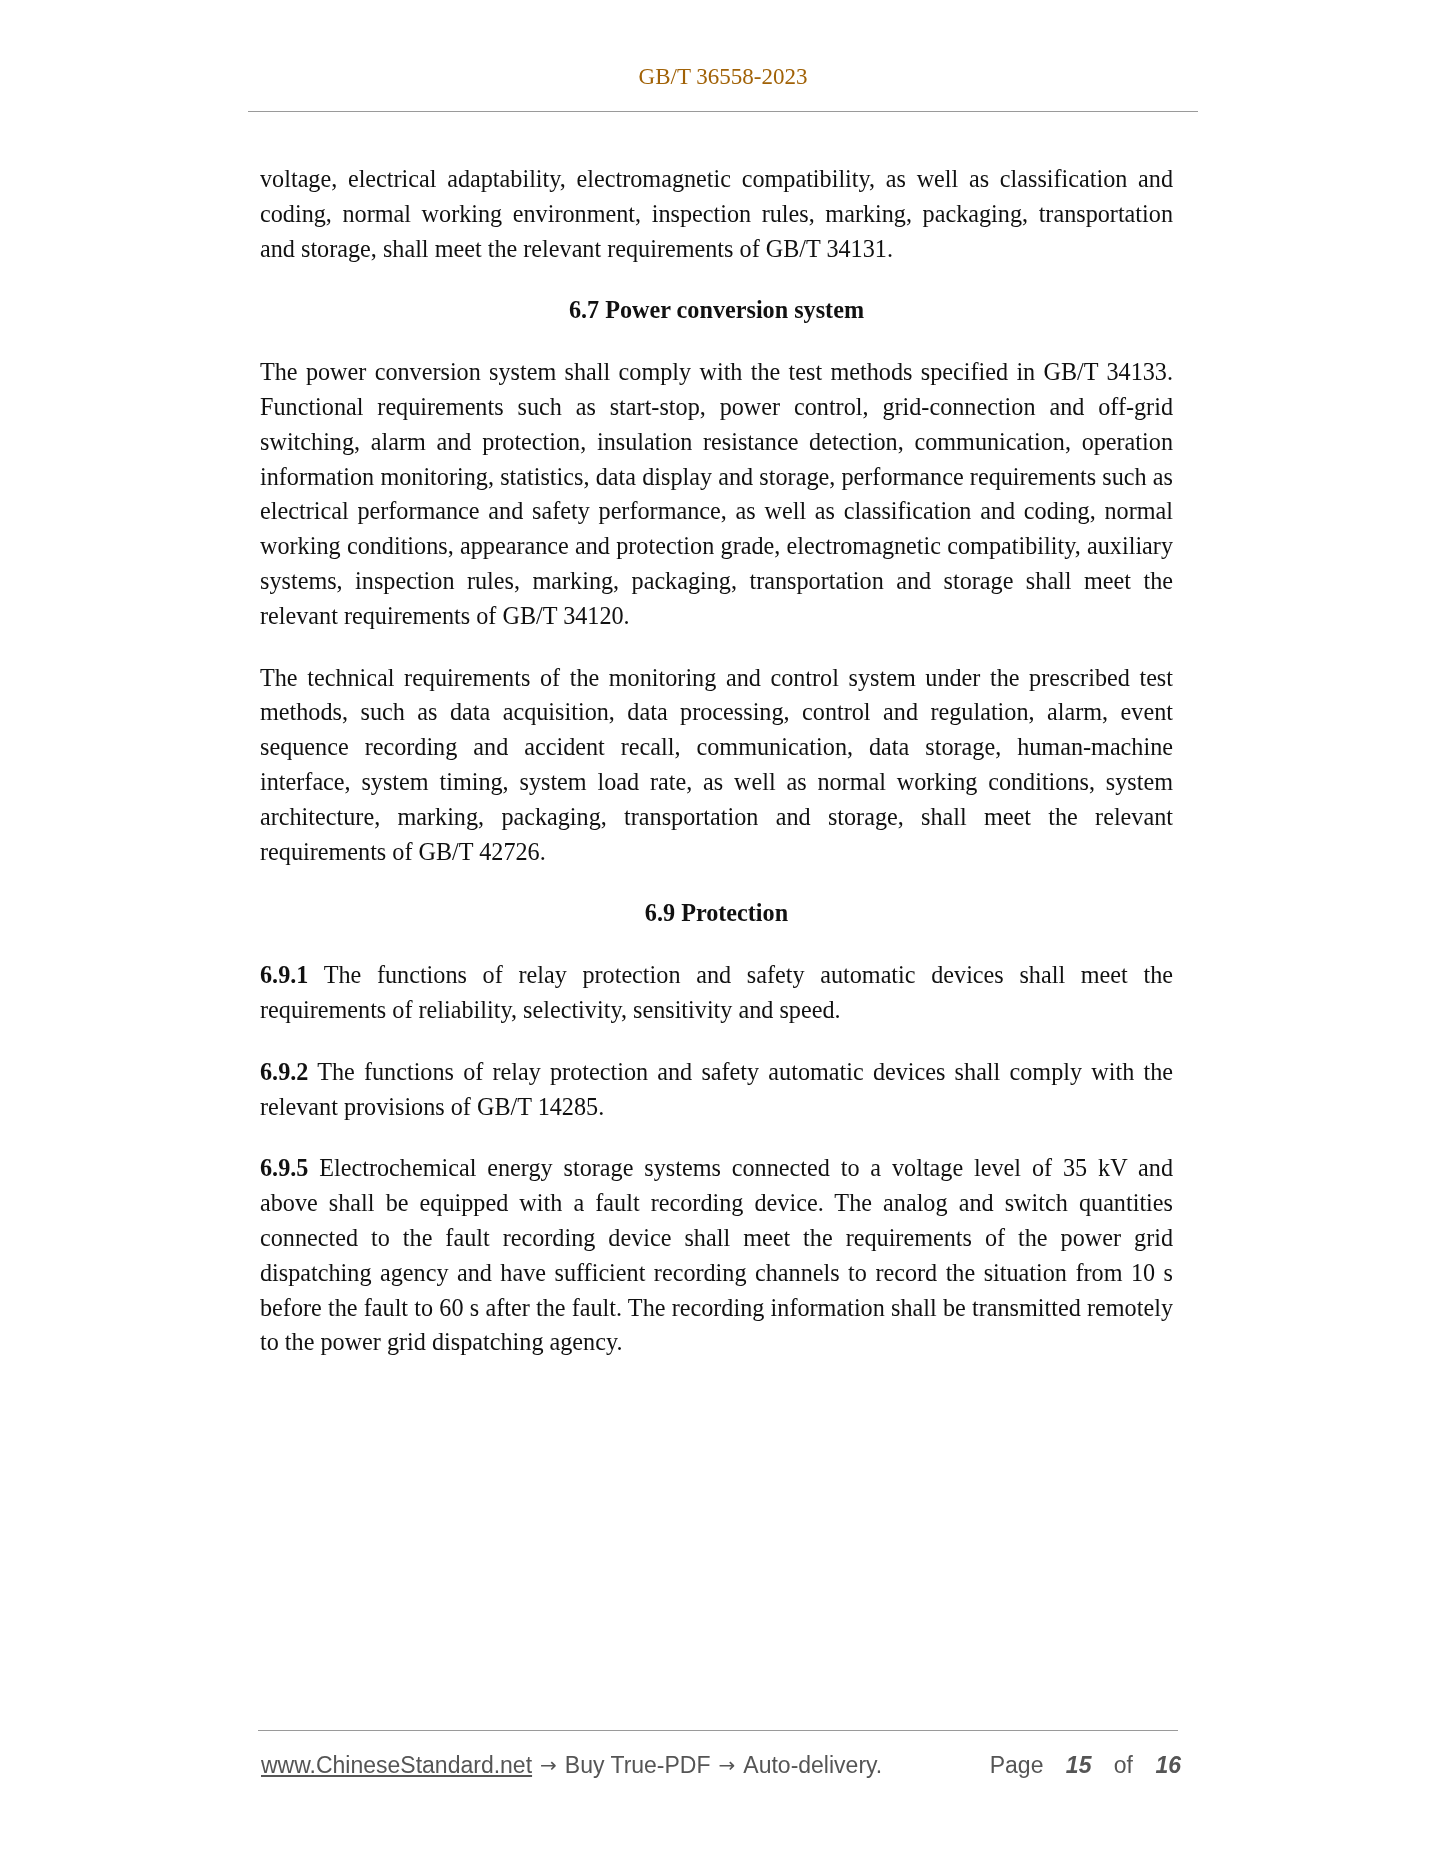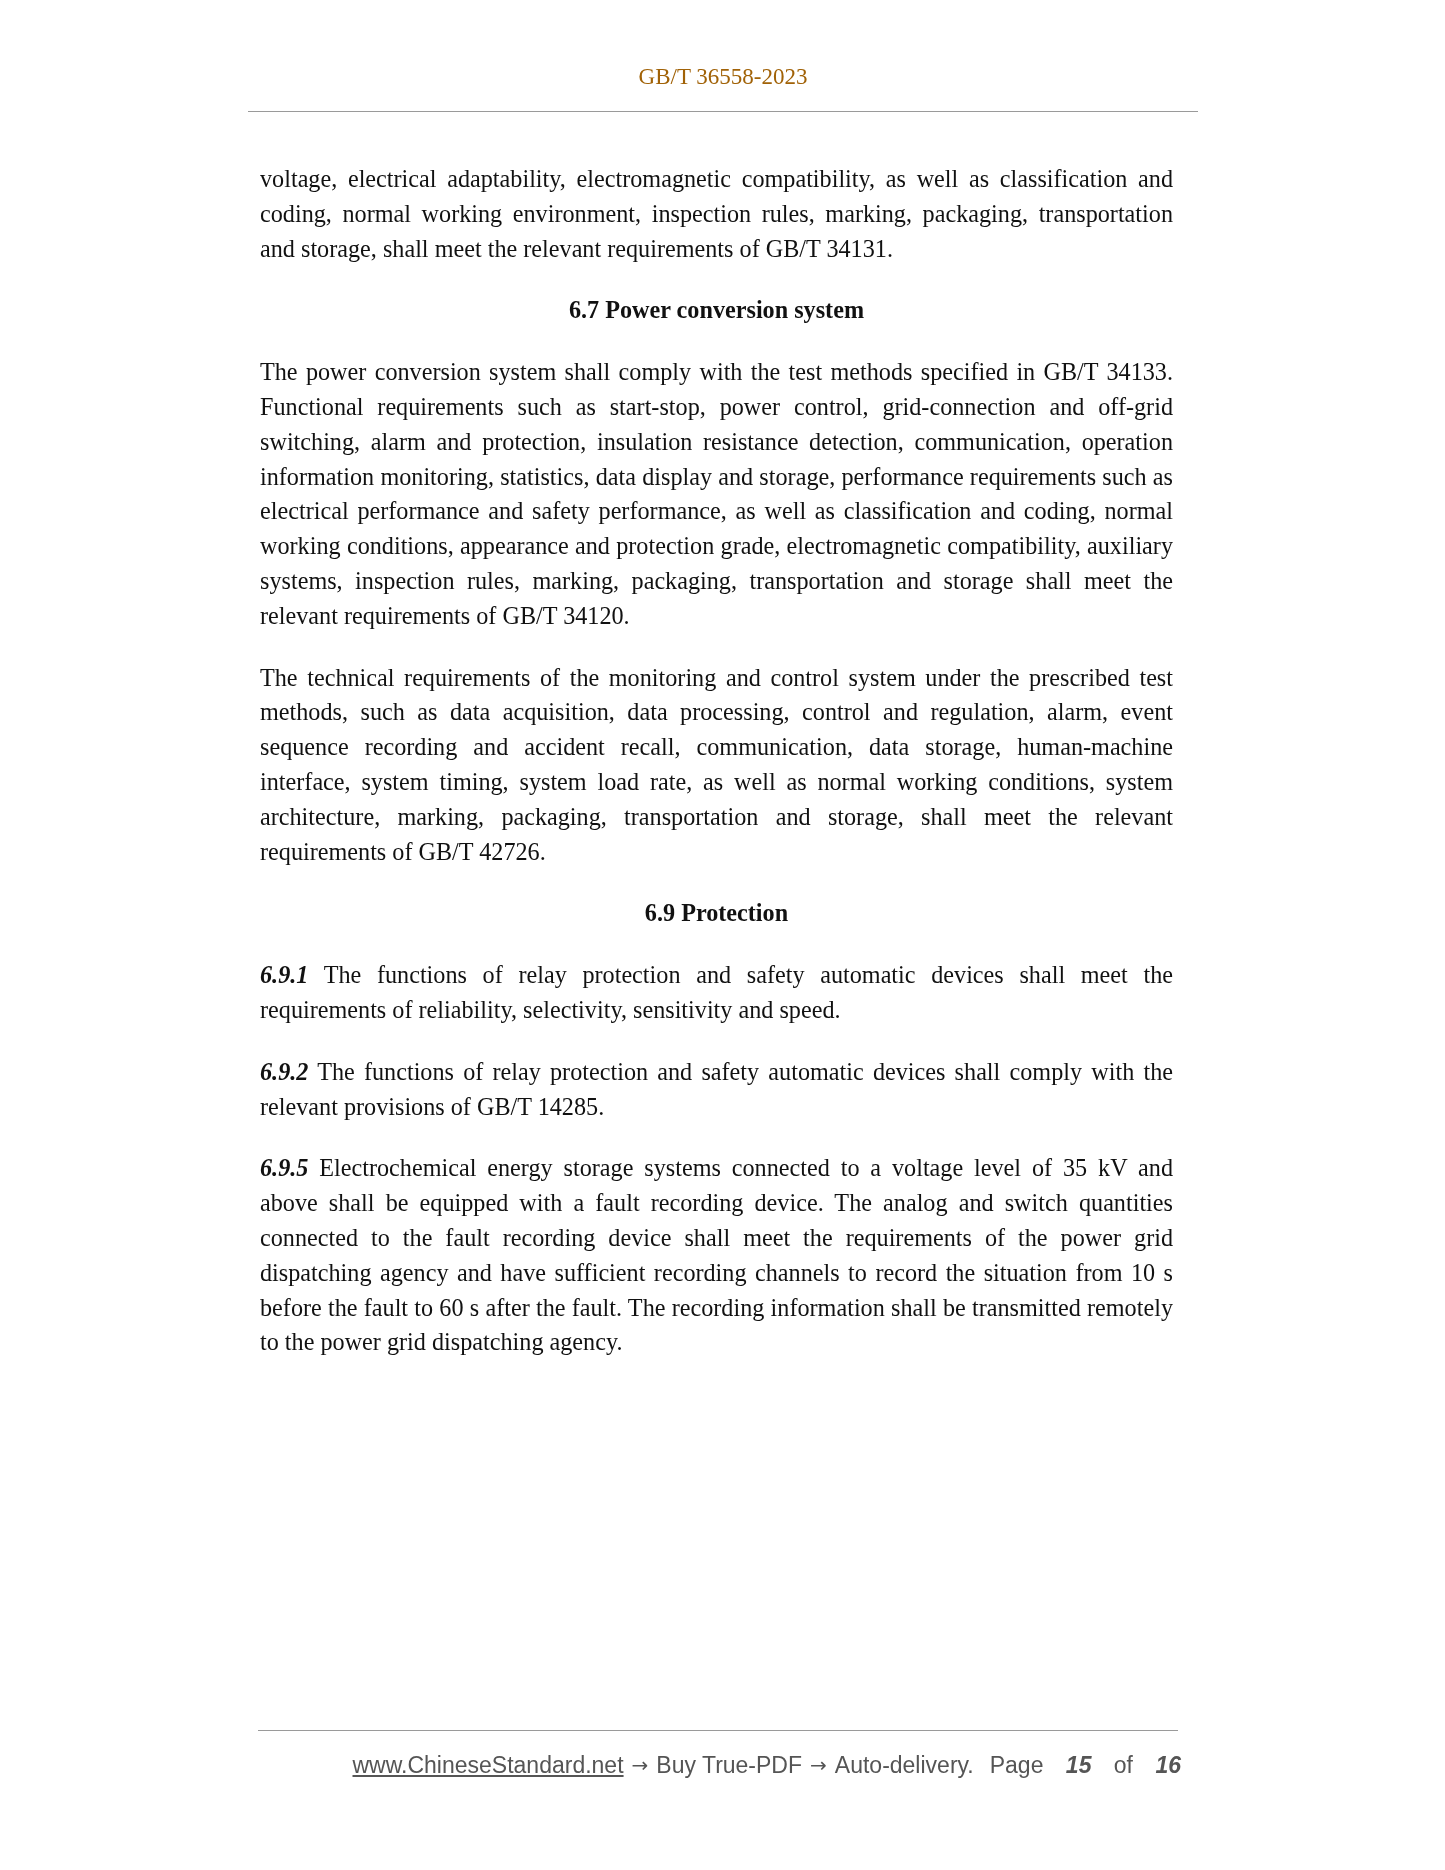--- a/index.html
+++ b/index.html
@@ -51,41 +51,40 @@
     }
     .content h2 {
       margin: 0 0 27px 0;
       font-size: 24.2px;
       font-weight: bold;
       line-height: 34.8px;
       text-align: center;
     }
     .num {
       font-weight: bold;
-      font-style: italic;
     }
     .footer-rule {
       position: absolute;
       top: 1730px;
       left: 258px;
       width: 920px;
       height: 0;
       border-top: 1.5px solid #9a9a9a;
     }
     .footer {
       position: absolute;
       top: 1748px;
       left: 261px;
       width: 920px;
       height: 34px;
       font-family: "Liberation Sans", "DejaVu Sans", sans-serif;
       font-size: 23px;
       color: #555555;
       display: flex;
-      justify-content: flex-end;
+      justify-content: space-between;
       align-items: center;
     }
     .footer .left { display: flex; align-items: center; gap: 8px; }
     .footer a {
       color: #555555;
       text-decoration: underline;
     }
     .footer .arrow { font-family: "DejaVu Sans", sans-serif; font-size: 20px; }
     .footer .pageinfo span { margin-left: 16px; }
     .footer .pageinfo .b { font-weight: bold; font-style: italic; }

